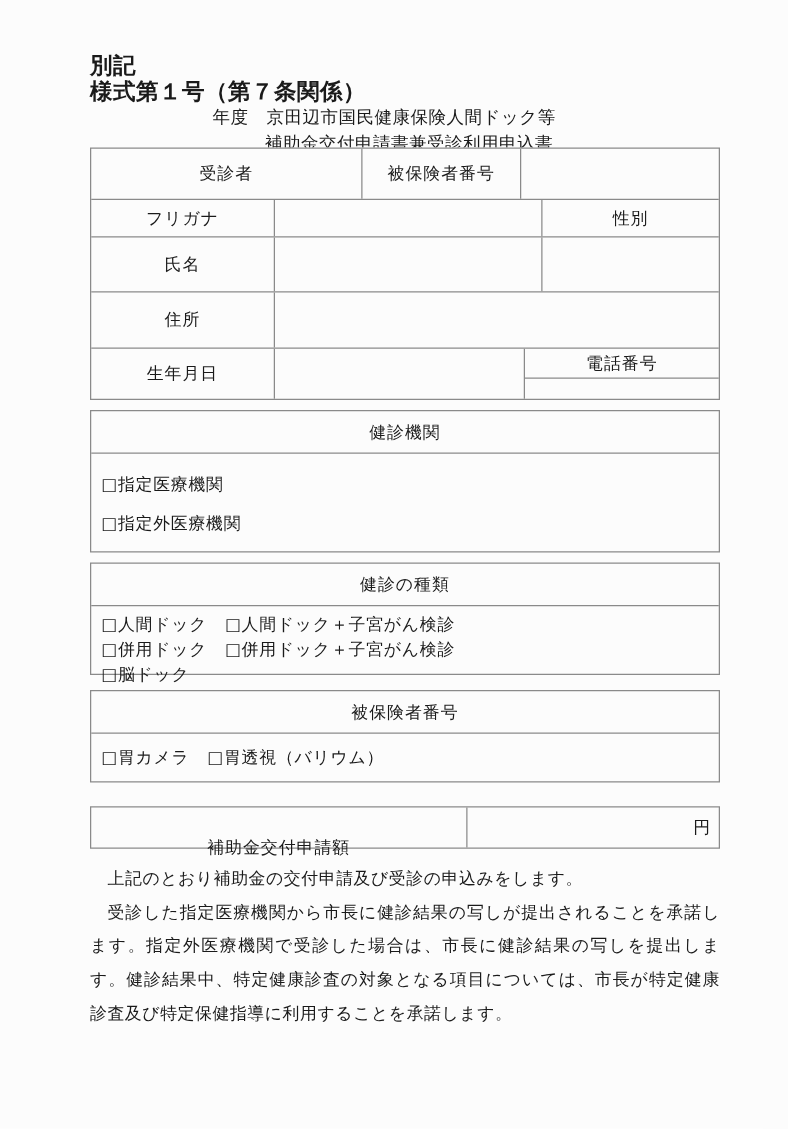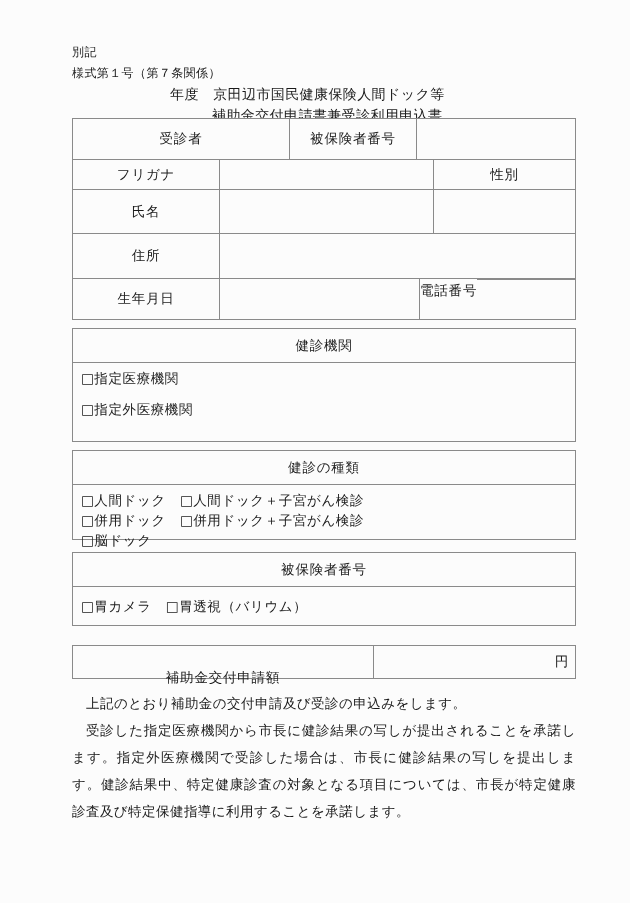--- a/index.html
+++ b/index.html
@@ -23,24 +23,25 @@
   }
 
   
   .header {
     position: absolute;
     left: 72px;
     top: 42px;
     width: 505px;
   }
   .hdr-line {
-    font-size: 12px;
+    font-size: 18px;
     line-height: 21px;
     white-space: pre;
     letter-spacing: 0.4px;
+    font-weight: bold;
   }
   .hdr-title {
     font-size: 14px;
     line-height: 21px;
     white-space: pre;
     letter-spacing: 0.4px;
     padding-left: 98px;
   }
   .hdr-title2 {
     padding-left: 140px;
@@ -92,21 +93,21 @@
   .r5 { height: 41px; }
   .w-label   { width: 216px; text-align: right; }
   .w-mid     { width: 127px; }
   .w-rest    { flex: 1; }
   .w-lab2    { width: 146px; }
   .w-name    { width: 214px; }
   .w-sex     { flex: 1; }
   .w-addr    { flex: 1; }
   .stack {
     display: flex;
-    flex-direction: row;
+    flex-direction: column;
     flex: 1;
     box-sizing: border-box;
   }
   .stack .sub-top {
     height: 23px;
     display: flex;
     align-items: center;
     justify-content: center;
     font-size: 13.5px;
     letter-spacing: 0.8px;
@@ -134,21 +135,21 @@
     padding: 0 8px;
   }
   .opt-line {
     font-size: 13.5px;
     letter-spacing: 0.6px;
     white-space: pre;
     line-height: 20px;
   }
 
   #t-inst   { top: 328px; }
-  #t-inst .sec-body { height: 79px; }
+  #t-inst .sec-body { height: 79px; padding-top: 10px; }
   #t-inst .opt-line { line-height: 31px; }
 
   #t-kind   { top: 450px; }
   #t-kind .sec-body { height: 55px; padding-top: 5px; }
 
   #t-stomach { top: 552px; }
   #t-stomach .sec-body { height: 39px; display: flex; align-items: center; }
 
   #t-amount { top: 645px; height: 34px; }
   #t-amount .cell { height: 32px; font-size: 13.5px; }

